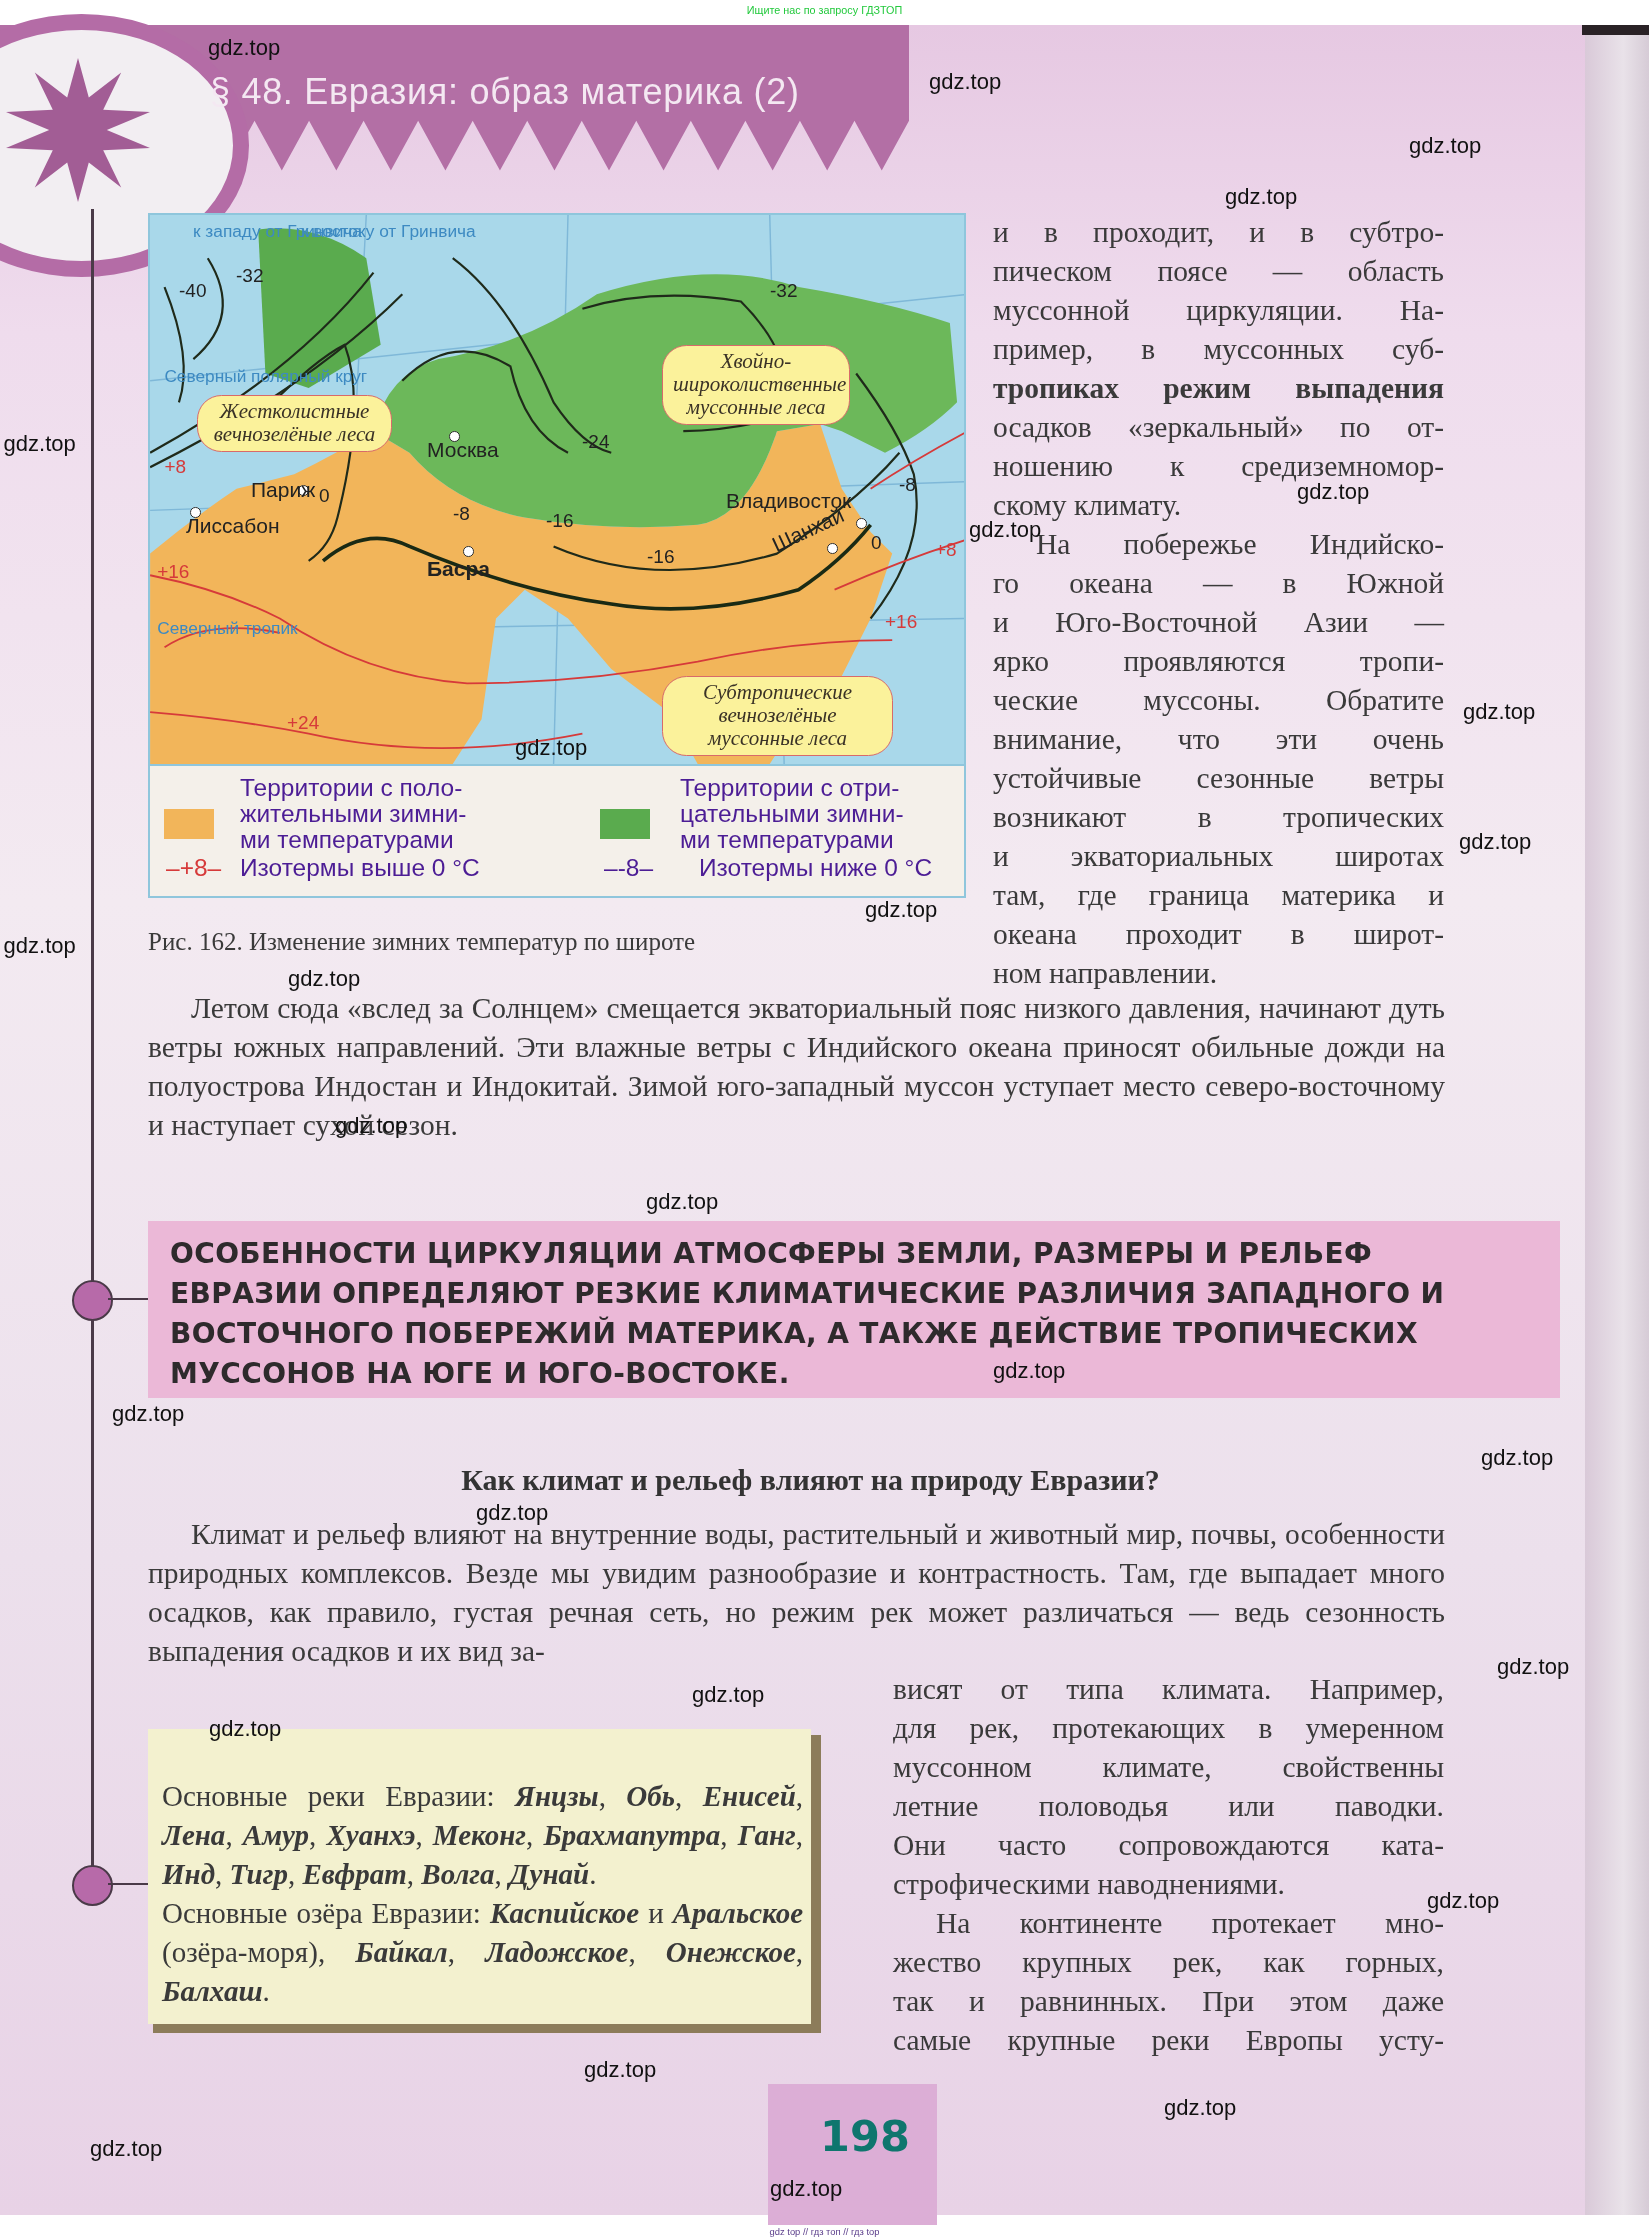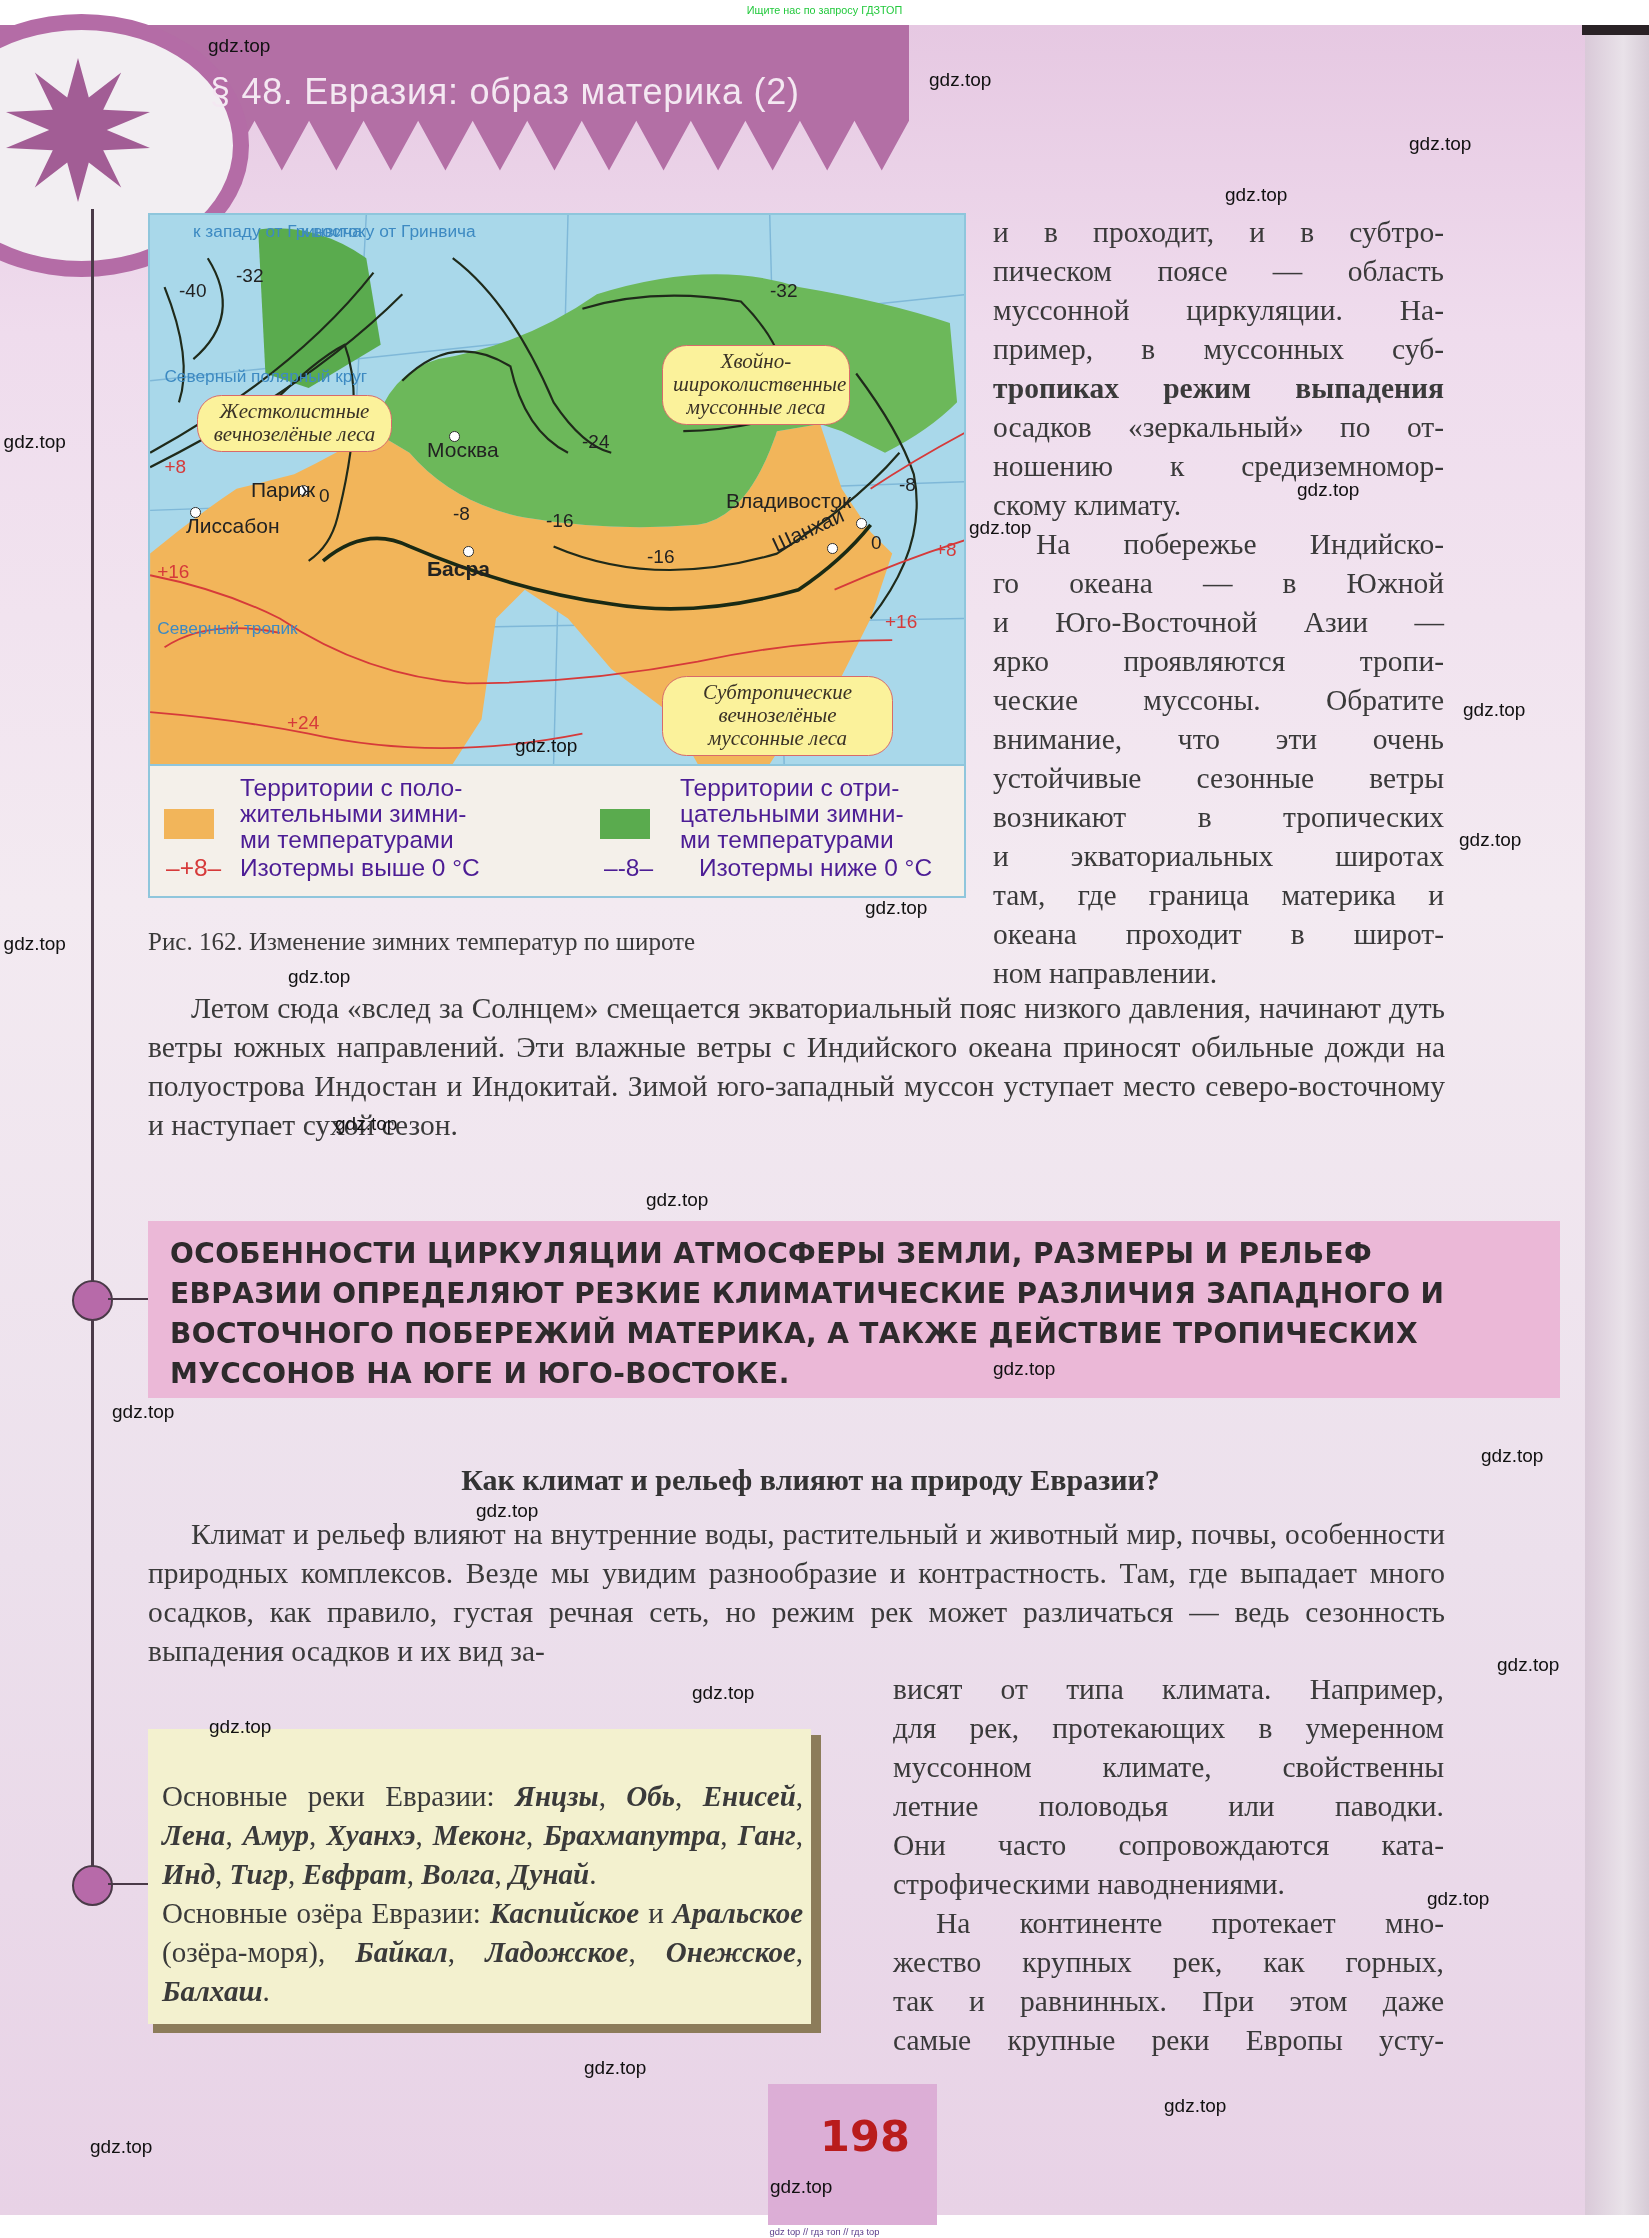--- a/index.html
+++ b/index.html
@@ -33,22 +33,22 @@
   .txt{font-size:29.5px;line-height:39px;text-align:justify;color:#3a3a3a;}
   .caption{font-size:25px;color:#3a3a3a;}
   .pinkbox{left:148px;top:1221px;width:1412px;height:177px;background:#ebb8d7;}
   .pinktext{left:170px;top:1234px;width:1355px;font-family:"DejaVu Sans",sans-serif;font-weight:bold;font-size:28px;line-height:40px;color:#2e2a2c;letter-spacing:0.4px;}
   .h2{left:144px;top:1463px;width:1333px;text-align:center;font-weight:bold;font-size:30px;color:#333;}
   .riverbox{left:148px;top:1729px;width:663px;height:295px;background:#f3f1cf;}
   .rivershadow{left:153px;top:1735px;width:668px;height:298px;background:#8c7c5a;}
   .rivertext{left:162px;top:1777px;width:641px;font-size:29px;line-height:39px;color:#3a3a3a;text-align:justify;}
   .rivertext b{font-style:italic;font-weight:bold;}
   .pagebox{left:768px;top:2084px;width:169px;height:141px;background:#dcaed6;}
-  .pagenum{left:768px;top:2111px;width:194px;text-align:center;font-family:"DejaVu Sans",sans-serif;font-weight:bold;font-size:43px;color:#b91c1c;}
-  .wm{font-family:"Liberation Sans",sans-serif;font-size:19px;color:#111;}
+  .pagenum{left:768px;top:2111px;width:194px;text-align:center;font-family:"DejaVu Sans",sans-serif;font-weight:bold;font-size:43px;color:#0f766e;}
+  .wm{font-family:"Liberation Sans",sans-serif;font-size:22px;color:#111;}
 </style>
 </head>
 <body>
 
 <div class="abs topstrip"></div>
 <div class="abs topnote">Ищите нас по запросу ГДЗТОП</div>
 
 <div class="abs page"></div>
 <div class="abs spine"></div>
 <div class="abs spine-dark"></div>

